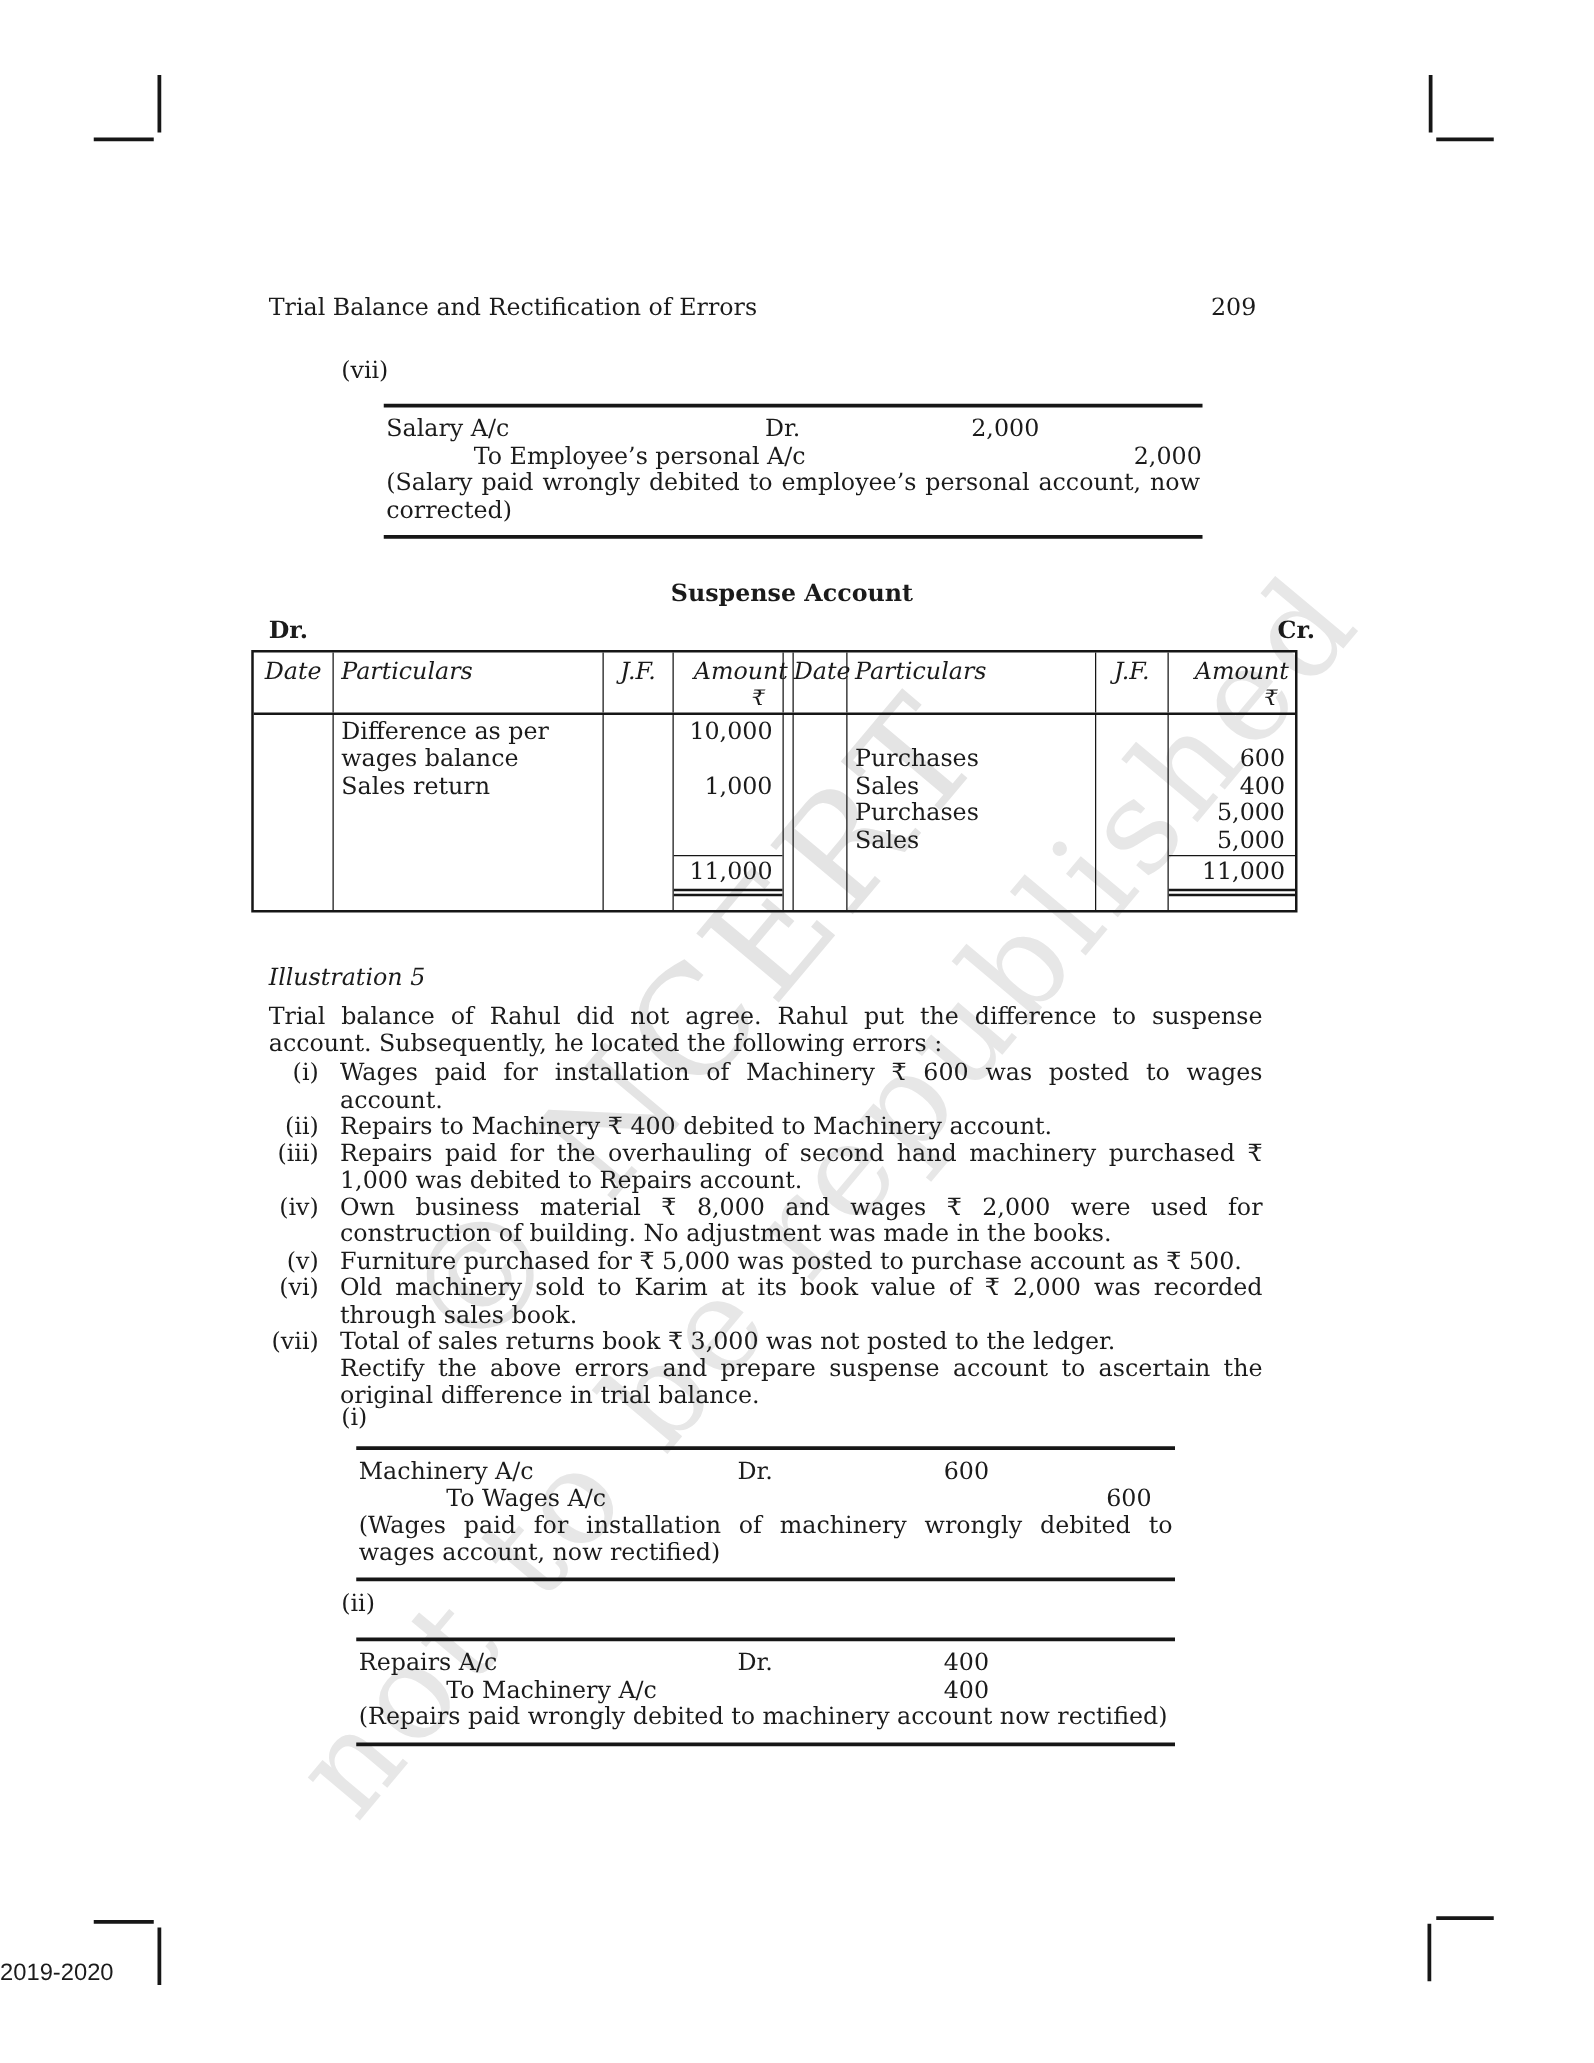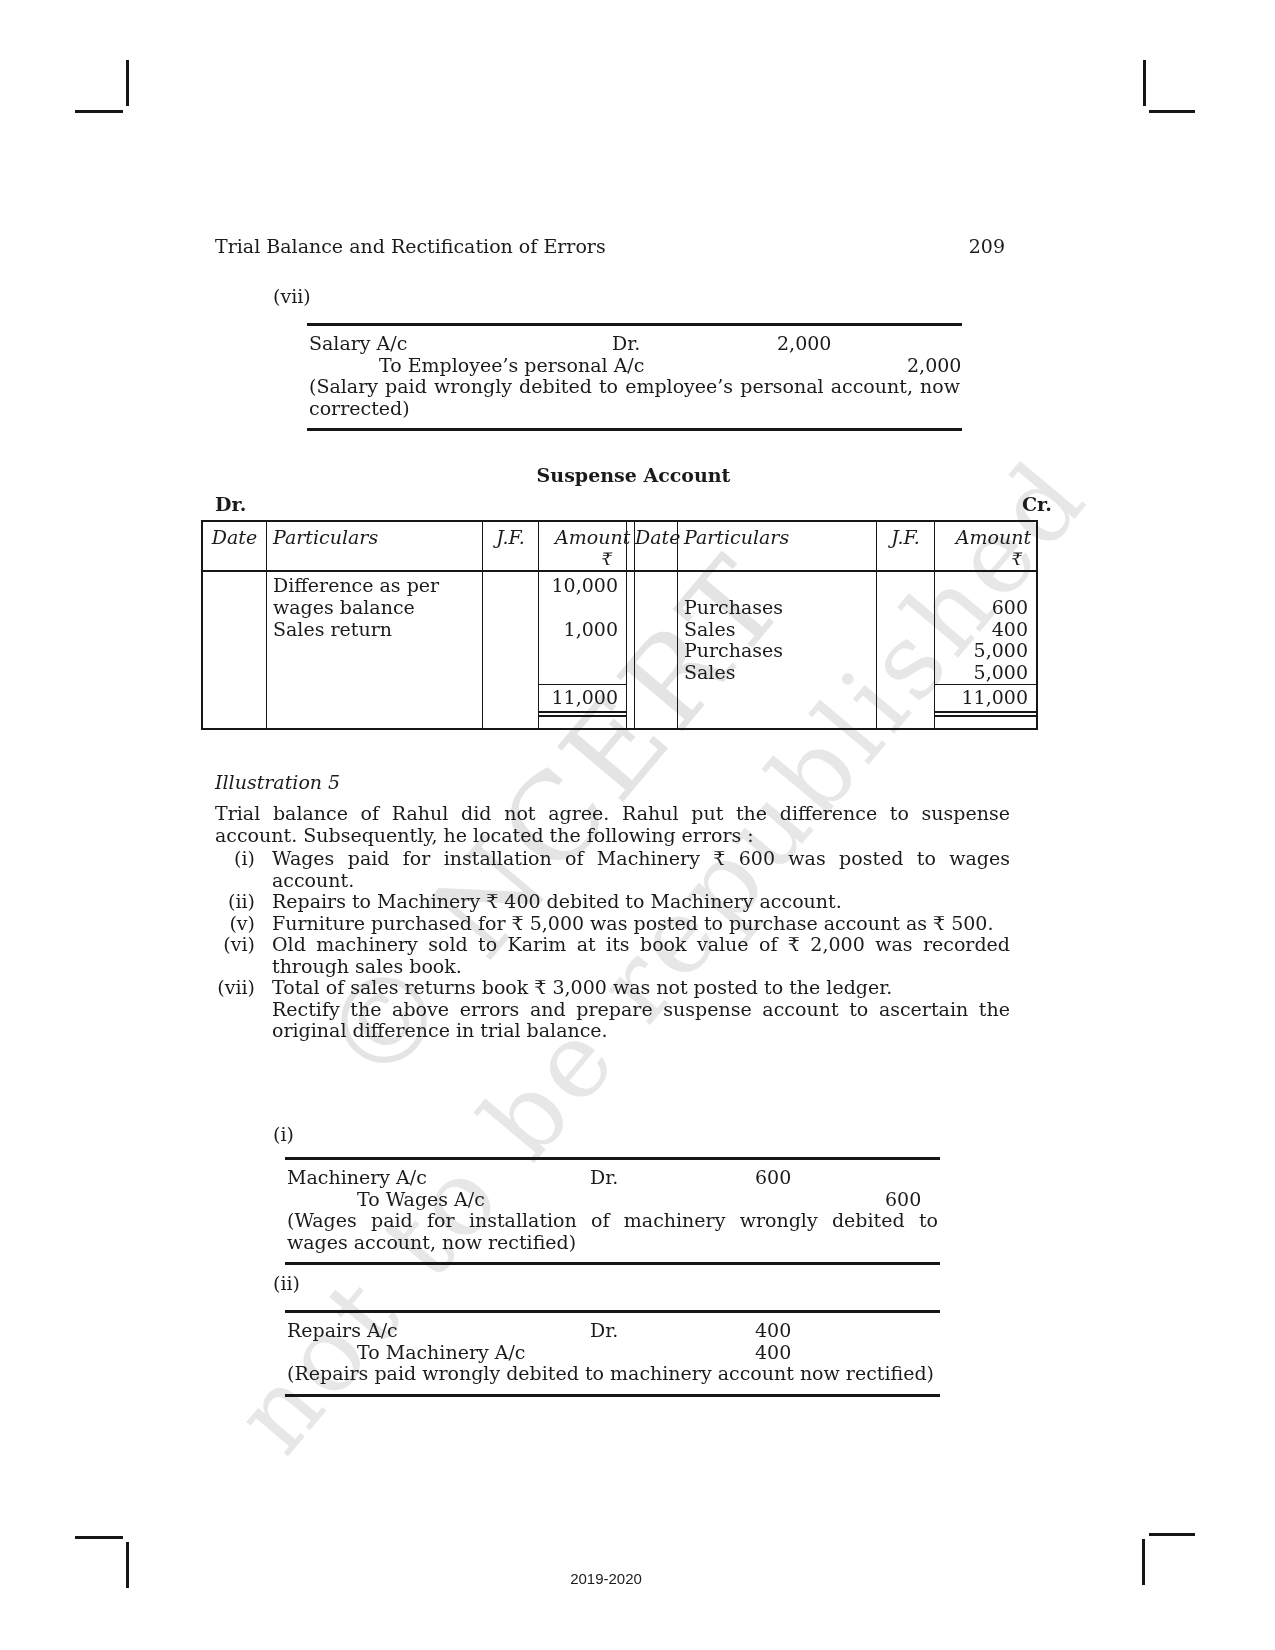--- a/index.html
+++ b/index.html
@@ -72,22 +72,22 @@
   
   .illus-head { position:absolute; left:215px; top:772px; font-style:italic; z-index:1; }
   .intro { position:absolute; left:215px; top:803px; width:795px; text-align:justify; z-index:1; }
   .errlist { position:absolute; left:215px; top:848px; width:795px; z-index:1; }
   .erritem { display:grid; grid-template-columns:40px 1fr; column-gap:17px; }
   .errlabel { text-align:right; }
   .errtext { text-align:justify; }
   .closing { margin-left:57px; text-align:justify; }
   
   .footer {
-    position:absolute; left:0; top:1568px; width:1212px; text-align:center;
-    font-family:"Liberation Sans","DejaVu Sans",sans-serif; font-size:15px; z-index:1;
+    position:absolute; left:0; top:1568px; width:1212px; text-align:left;
+    font-family:"Liberation Sans","DejaVu Sans",sans-serif; font-size:19px; z-index:1;
   }
 </style>
 </head>
 <body>
 
 <div class="page">
 
   <div class="wm wm1">© NCERT</div>
   <div class="wm wm2">not to be republished</div>
 
@@ -204,20 +204,28 @@
   <div class="errlist">
     <div class="erritem">
       <span class="errlabel">(i)</span>
       <span class="errtext">Wages paid for installation of Machinery ₹ 600 was posted to wages account.</span>
     </div>
     <div class="erritem">
       <span class="errlabel">(ii)</span>
       <span class="errtext">Repairs to Machinery ₹ 400 debited to Machinery account.</span>
     </div>
     <div class="erritem">
+      <span class="errlabel">(iii)</span>
+      <span class="errtext">Repairs paid for the overhauling of second hand machinery purchased ₹ 1,000 was debited to Repairs account.</span>
+    </div>
+    <div class="erritem">
+      <span class="errlabel">(iv)</span>
+      <span class="errtext">Own business material ₹ 8,000 and wages ₹ 2,000 were used for construction of building. No adjustment was made in the books.</span>
+    </div>
+    <div class="erritem">
       <span class="errlabel">(v)</span>
       <span class="errtext">Furniture purchased for ₹ 5,000 was posted to purchase account as ₹ 500.</span>
     </div>
     <div class="erritem">
       <span class="errlabel">(vi)</span>
       <span class="errtext">Old machinery sold to Karim at its book value of ₹ 2,000 was recorded through sales book.</span>
     </div>
     <div class="erritem">
       <span class="errlabel">(vii)</span>
       <span class="errtext">Total of sales returns book ₹ 3,000 was not posted to the ledger.</span>

